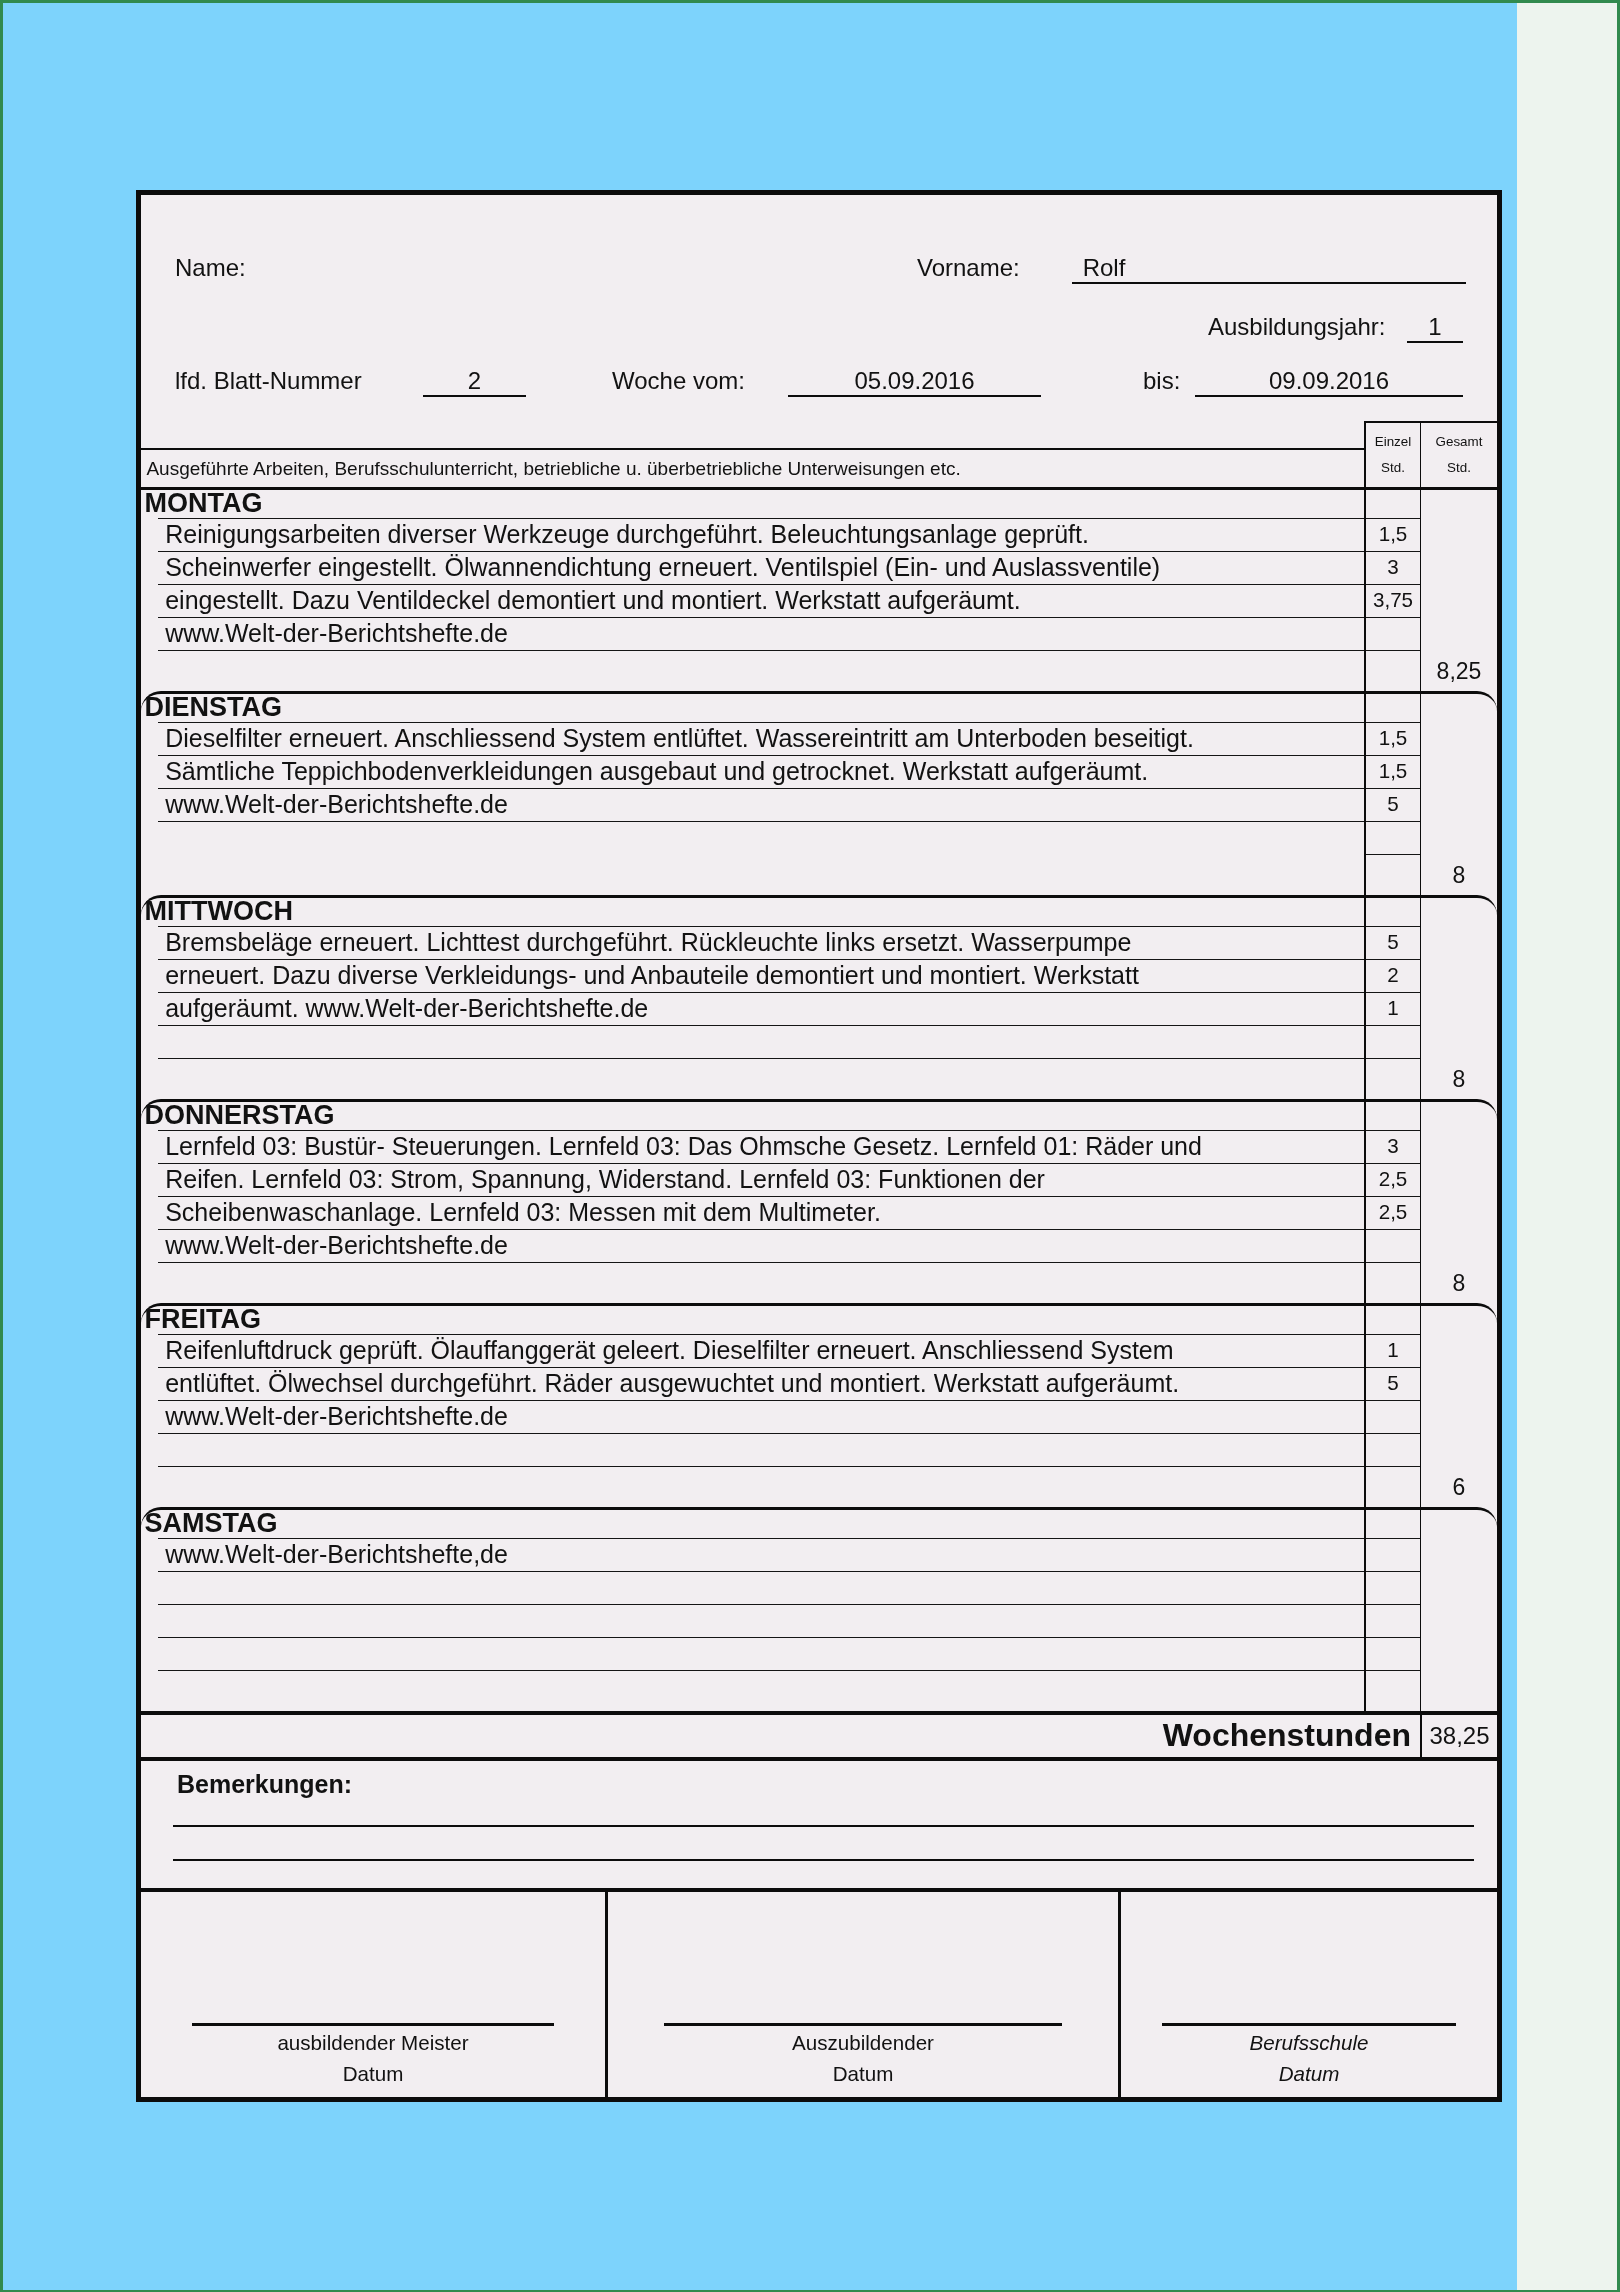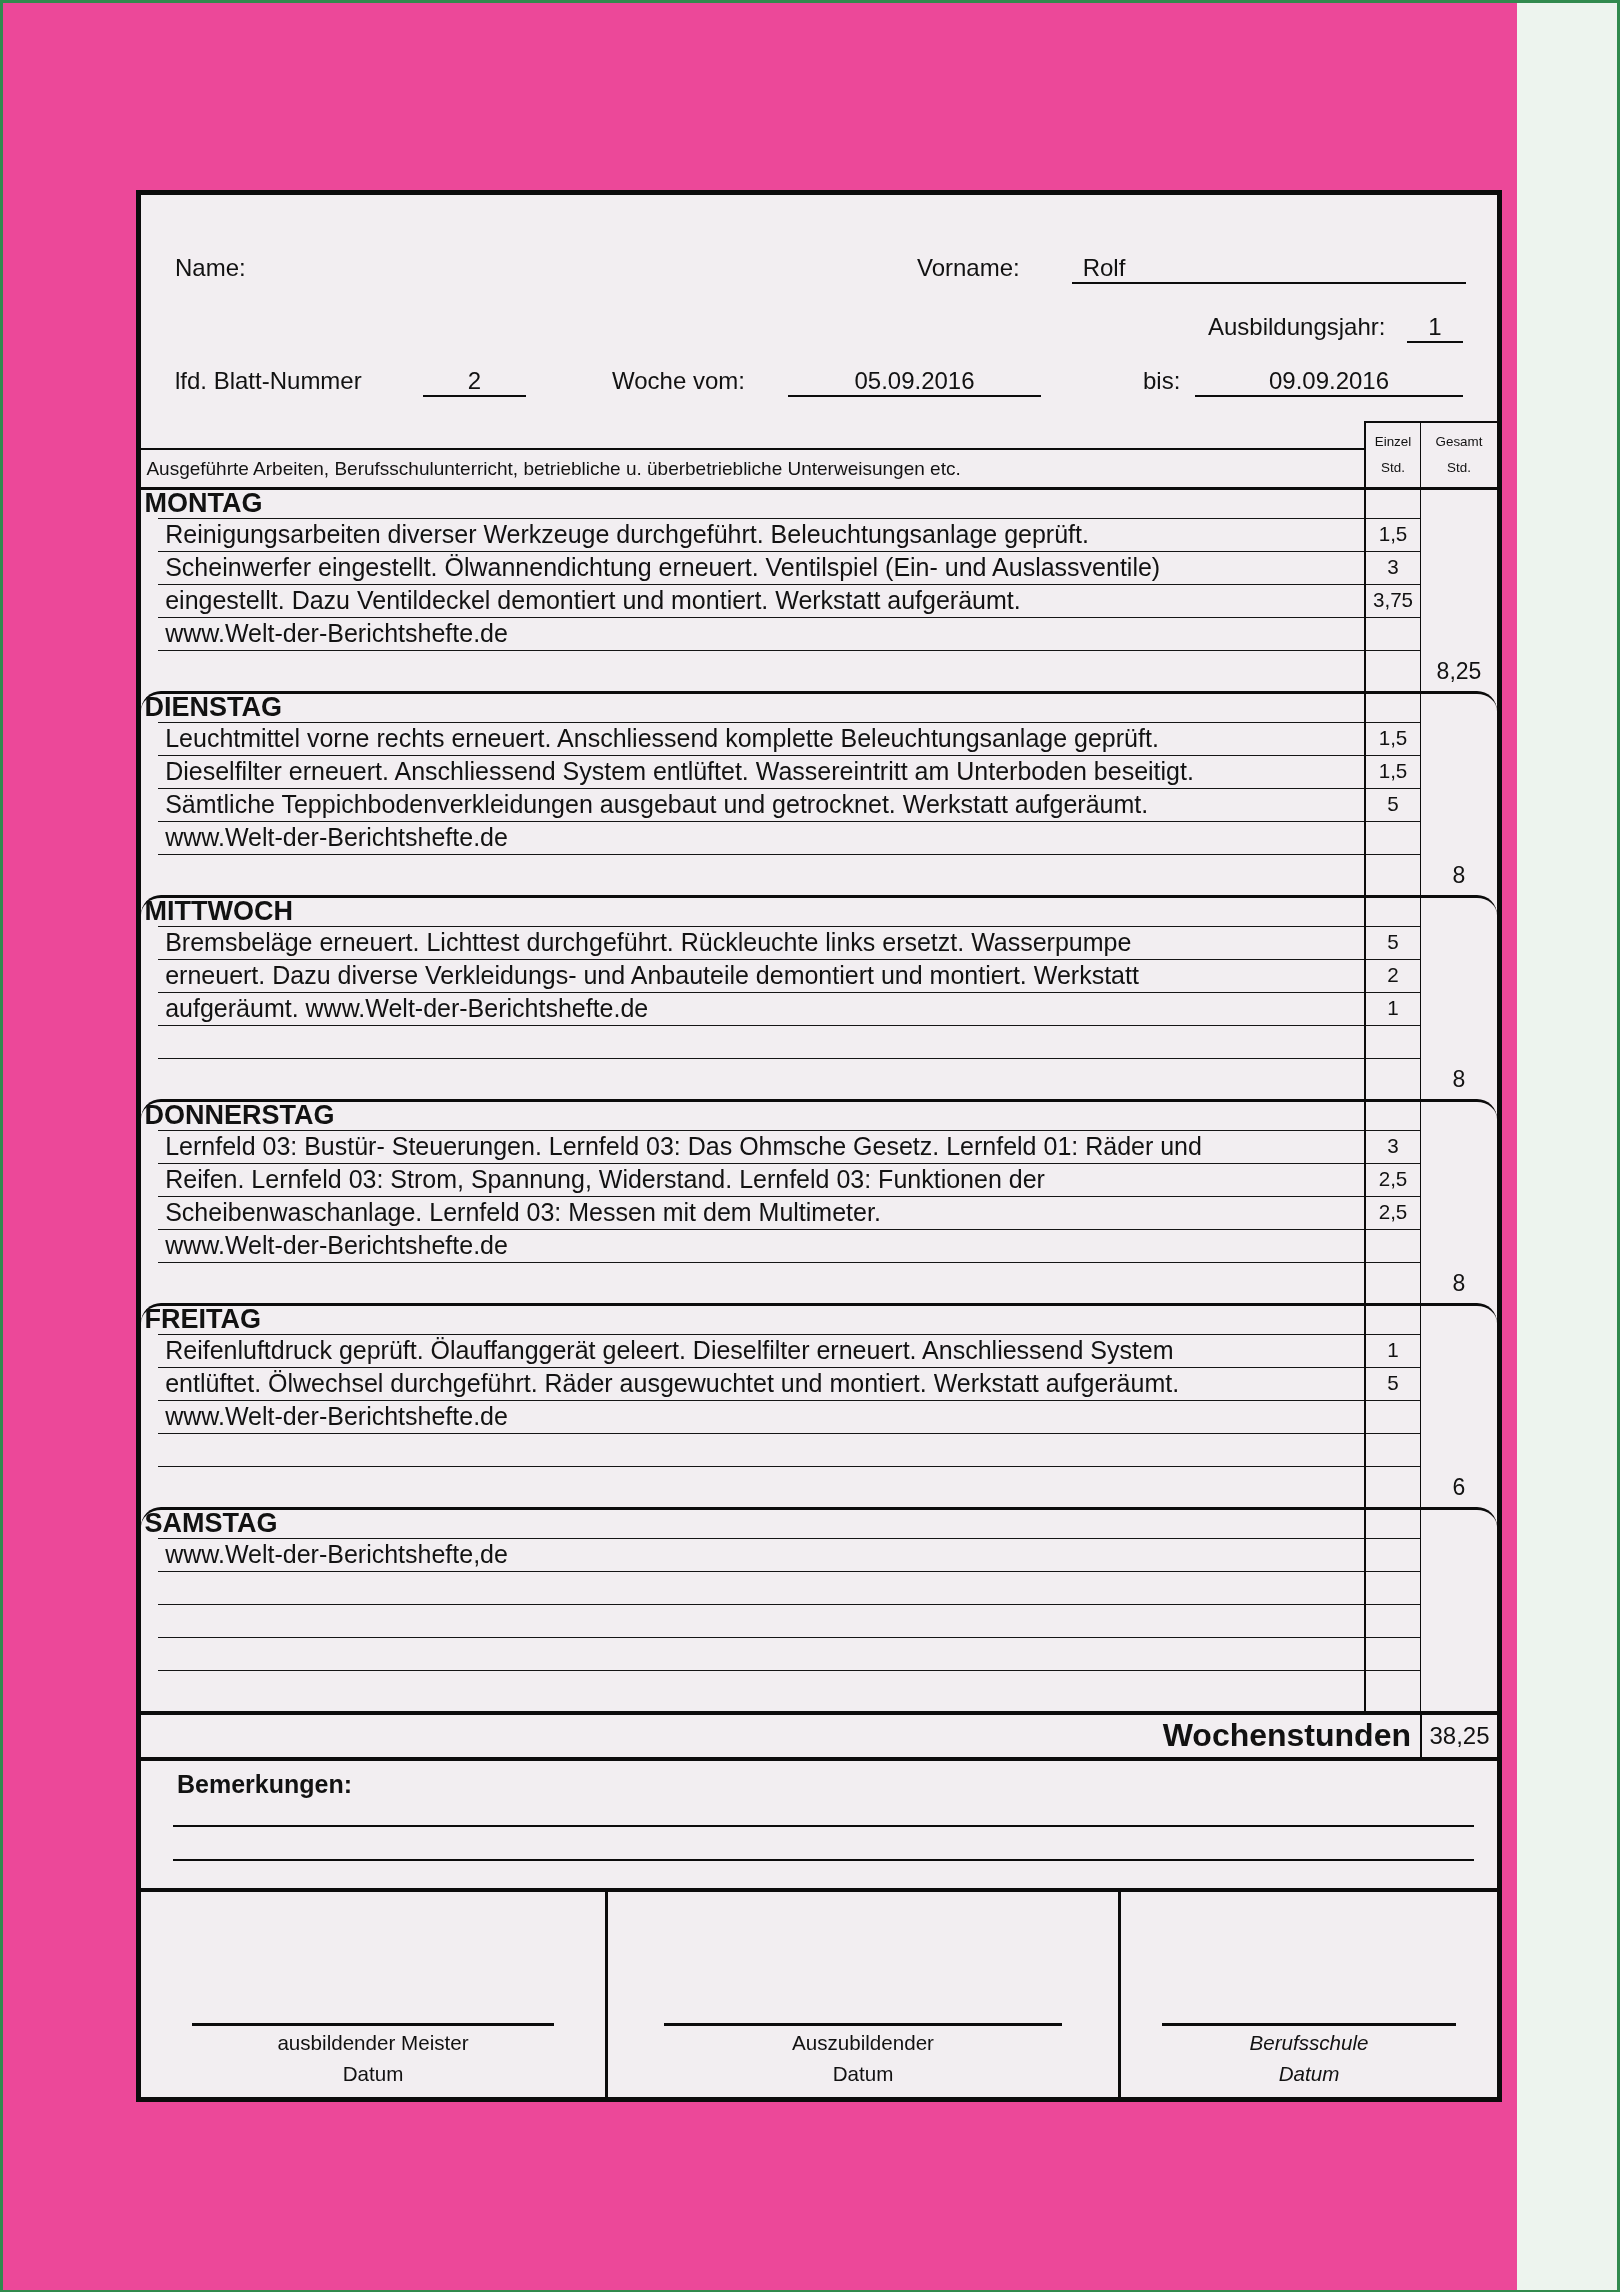--- a/index.html
+++ b/index.html
@@ -1,17 +1,17 @@
 <!DOCTYPE html>
 <html style="font-size:14.3px"><head>
 <meta charset="utf-8">
 <style>
   html,body{margin:0;padding:0;}
   body{font-family:"Liberation Sans", sans-serif; color:#121212;}
-  .page{position:relative; width:1620px; height:2293px; background:#ec4899;
+  .page{position:relative; width:1620px; height:2293px; background:#7dd3fc;
         border:3.6px solid #318a4e; box-sizing:border-box; overflow:hidden;}
   .right-strip{position:absolute; top:0; right:0; bottom:0; width:100px; background:#edf4ee;}
   *, *:before, *:after{box-sizing:border-box;}
 
   
   .form{position:absolute; left:133px; top:187px; width:1366px; height:1912px;
         border:5.4px solid #0c0c0c; background:#f2eef1; z-index:2;
         display:flex; flex-direction:column;}
 
   
@@ -141,21 +141,20 @@
         <div class="ecell esum"></div>
       </div>
       <div class="gcol">
         <span>8,25</span>
       </div>
     </div>
 
     <div class="block">
       <div class="dcol">
         <div class="dayname">DIENSTAG</div>
-        <div class="trow">Leuchtmittel vorne rechts erneuert. Anschliessend komplette Beleuchtungsanlage geprüft.</div>
         <div class="trow">Dieselfilter erneuert. Anschliessend System entlüftet. Wassereintritt am Unterboden beseitigt.</div>
         <div class="trow">Sämtliche Teppichbodenverkleidungen ausgebaut und getrocknet. Werkstatt aufgeräumt.</div>
         <div class="trow">www.Welt-der-Berichtshefte.de</div>
         <div class="trow sum"></div>
       </div>
       <div class="ecol">
         <div class="ecell ehead"></div>
         <div class="ecell">1,5</div>
         <div class="ecell">1,5</div>
         <div class="ecell">5</div>

